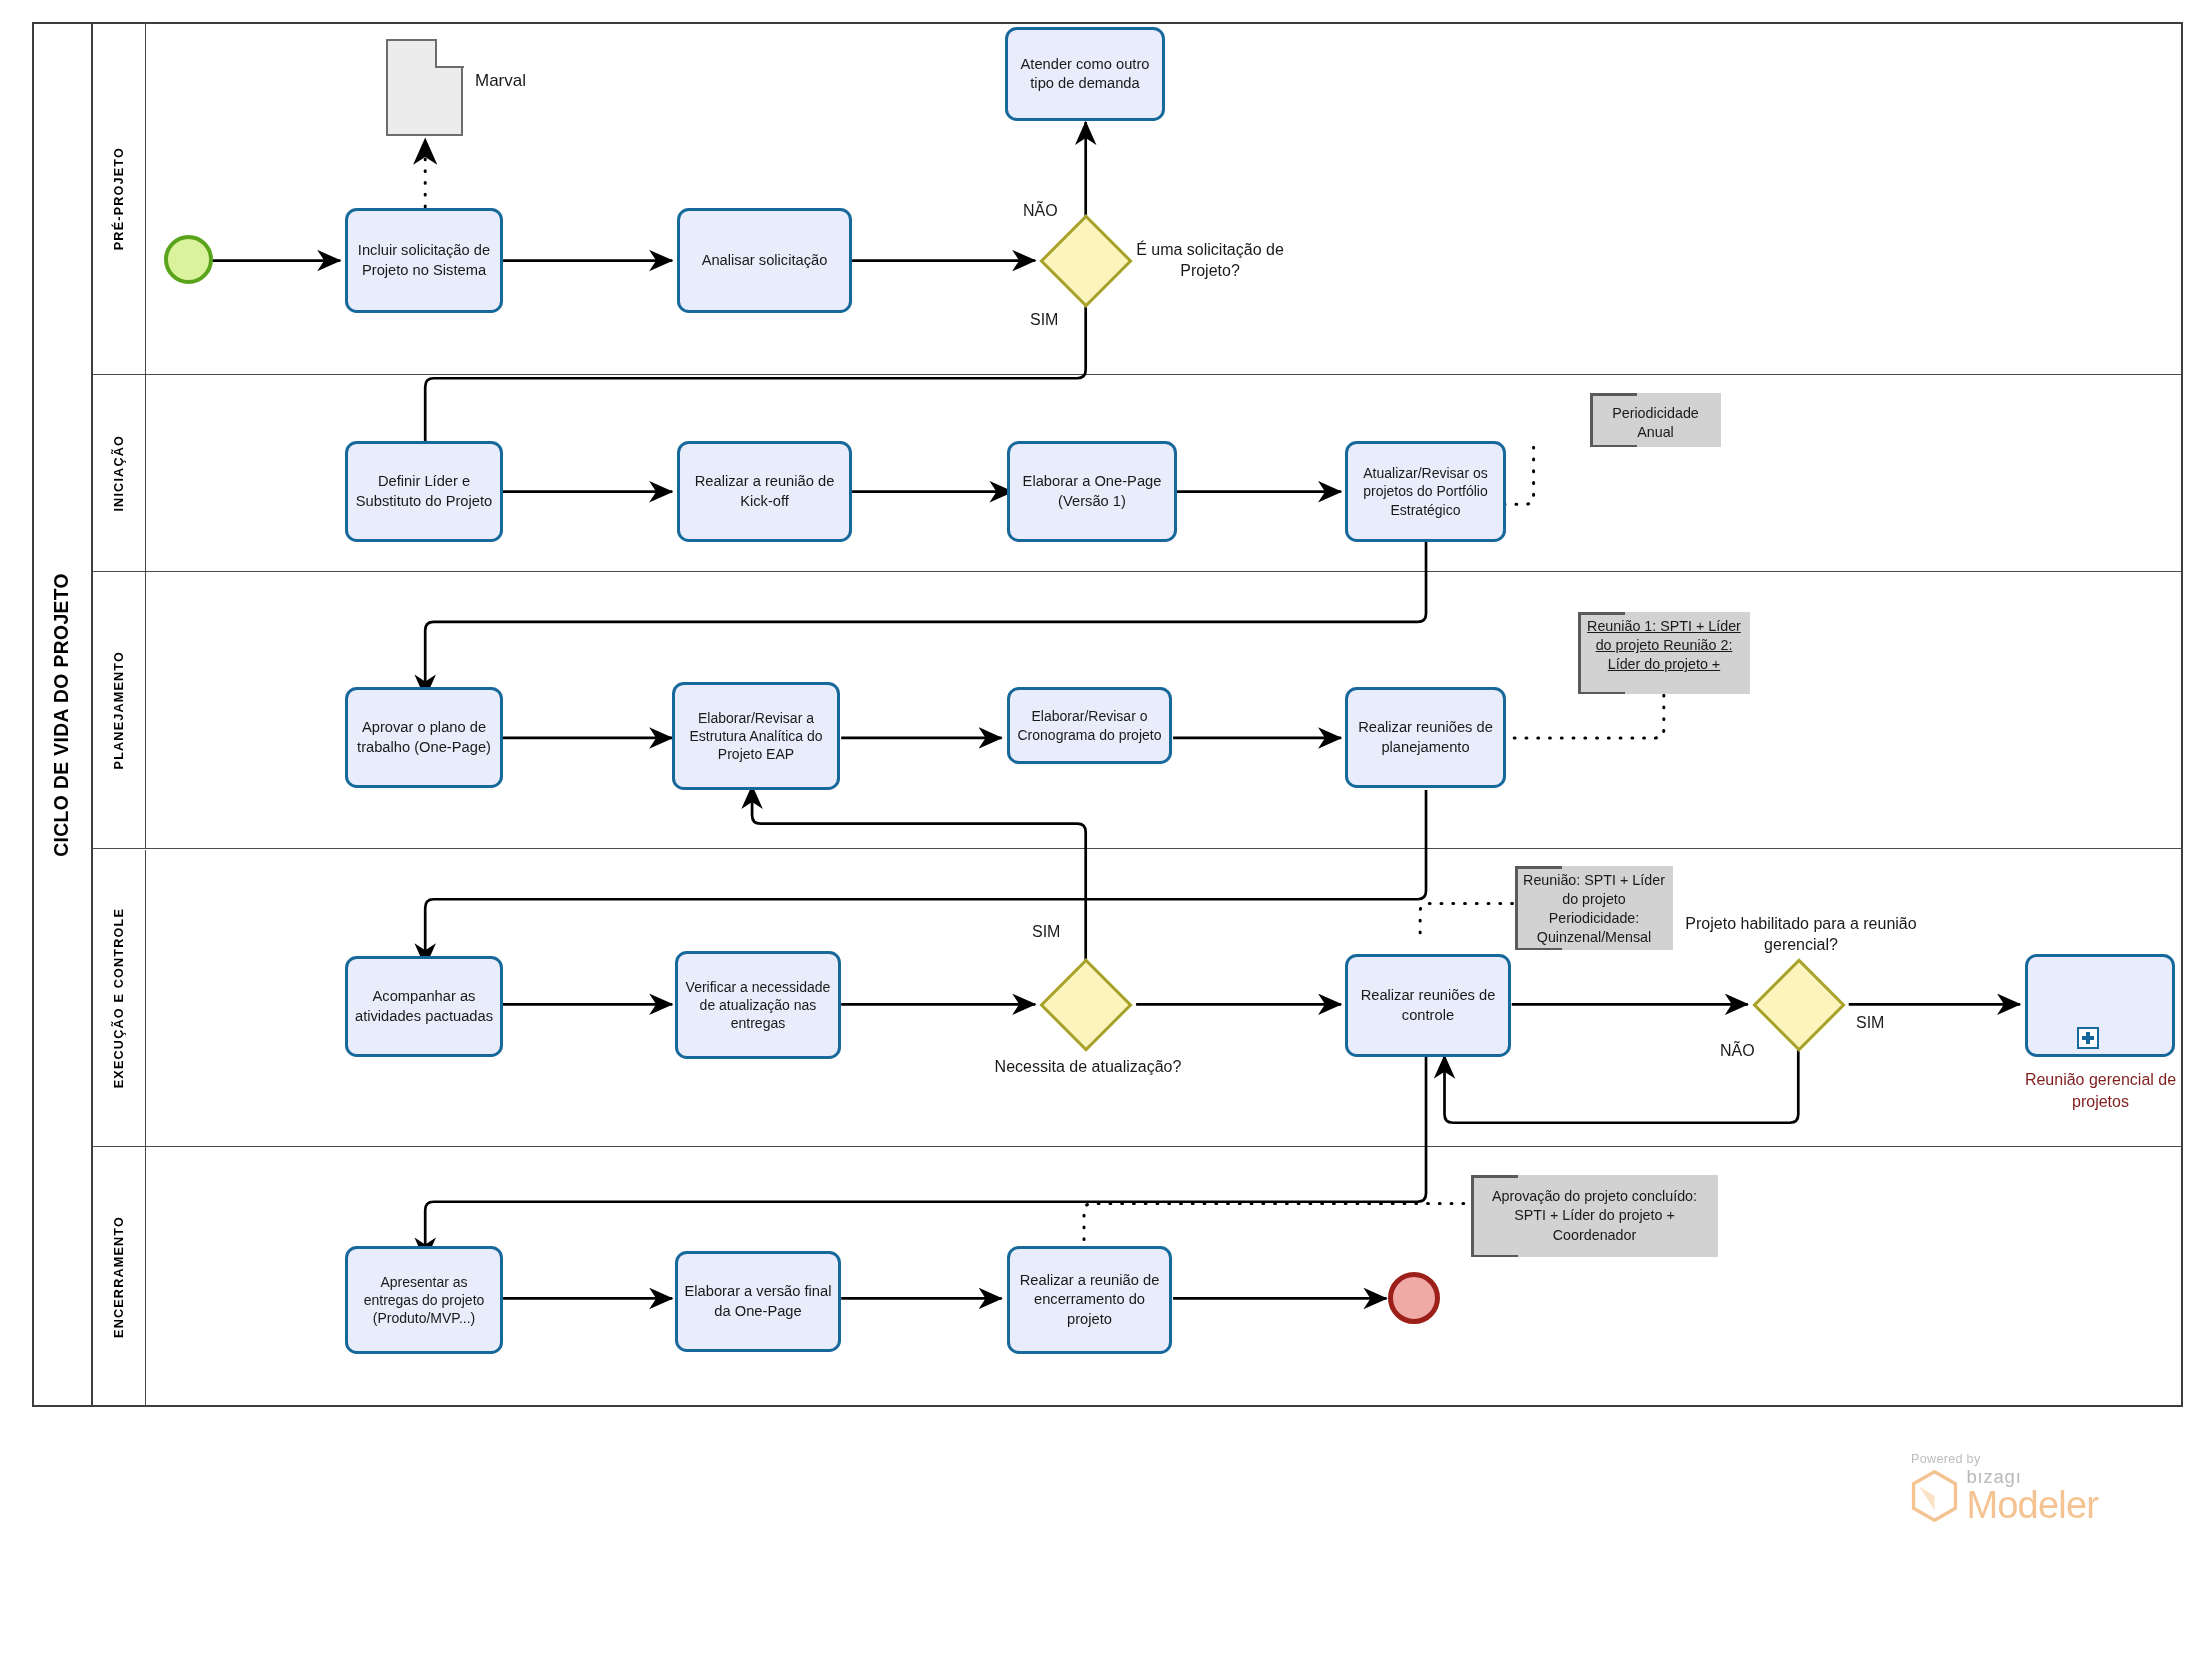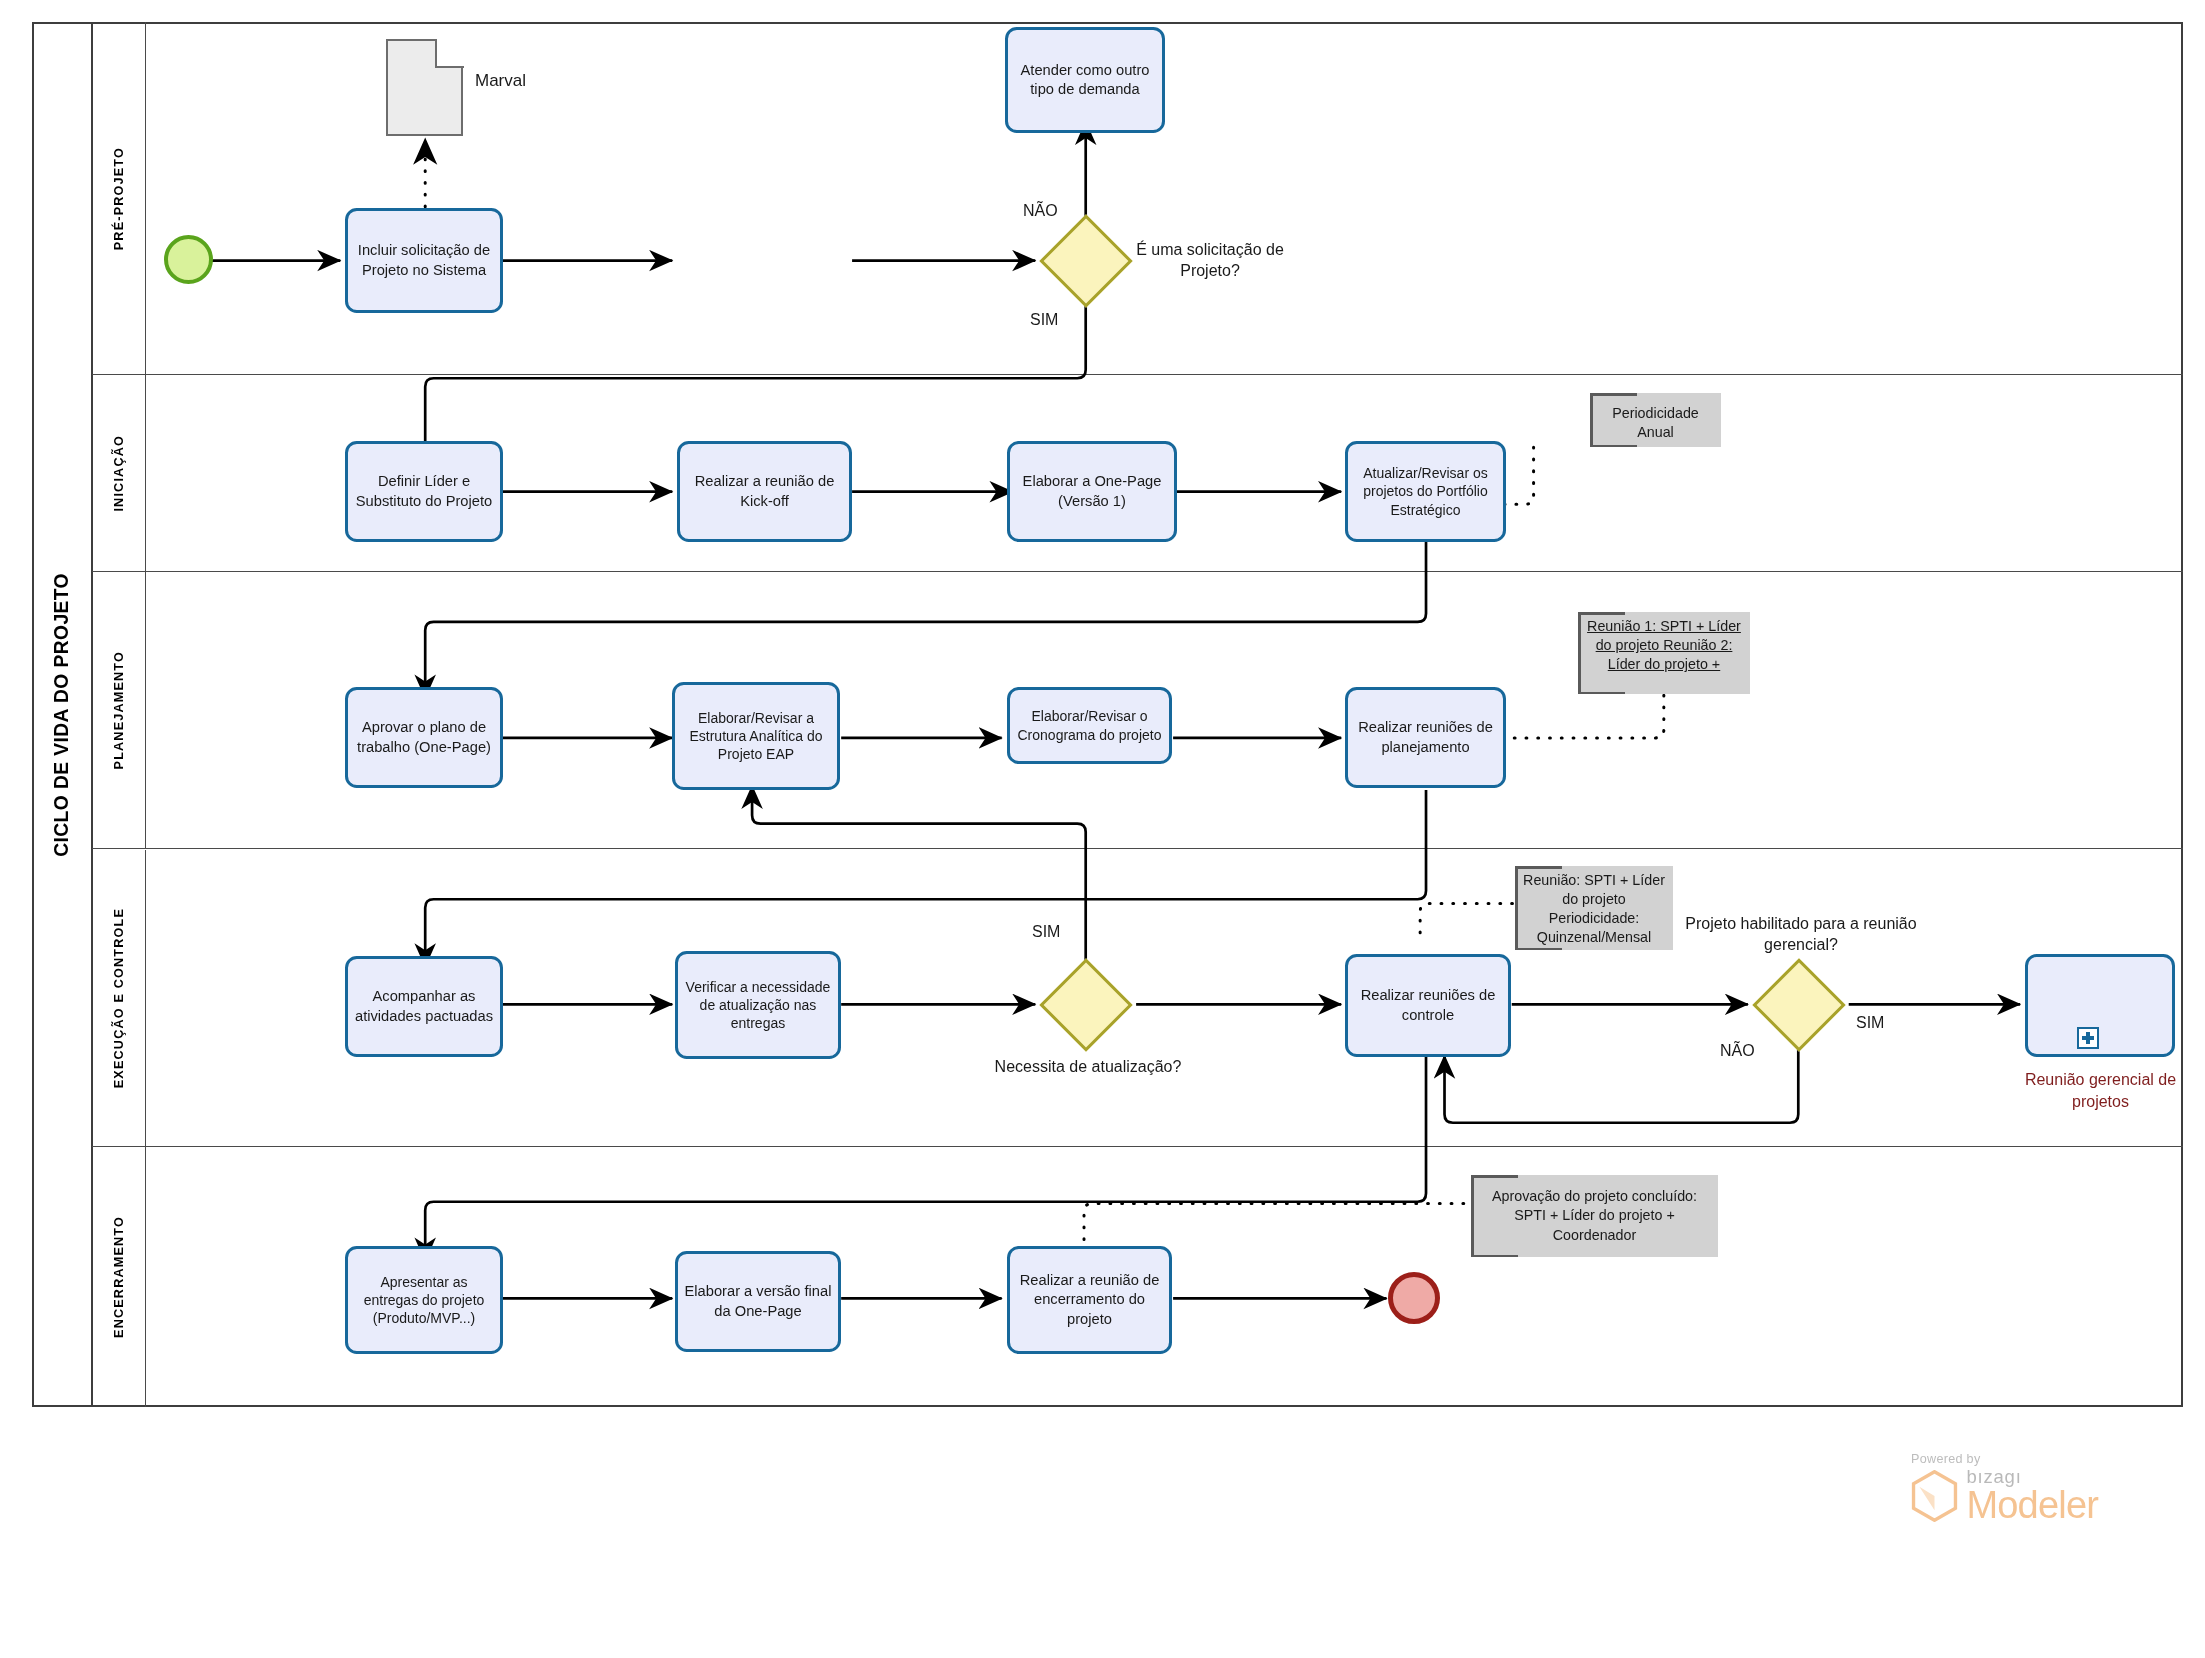--- a/index.html
+++ b/index.html
@@ -155,21 +155,22 @@
 
   <div class="evt start" style="left:164px;top:235px;width:49px;height:49px;"></div>
   <div class="evt end" style="left:1388px;top:1272px;width:52px;height:52px;"></div>
 
   <div class="doc" style="left:386px;top:39px;width:77px;height:97px;">
     <div class="fold"></div>
   </div>
   <div class="doc-label" style="left:475px;top:71px;">Marval</div>
 
   <div class="task" style="left:345px;top:208px;width:158px;height:105px;">Incluir solicitação de Projeto no Sistema</div>
-  <div class="task" style="left:1005px;top:27px;width:160px;height:106px;">Atender como outro tipo de demanda</div>
+  <div class="task" style="left:677px;top:208px;width:175px;height:105px;">Analisar solicitação</div>
+  <div class="task" style="left:1005px;top:27px;width:160px;height:94px;">Atender como outro tipo de demanda</div>
 
   <div class="gateway" style="left:1053px;top:228px;width:66px;height:66px;">
     <div class="dia"></div>
   </div>
   <div class="gwlabel" style="left:1126px;top:240px;width:168px;">É uma solicitação de Projeto?</div>
   <div class="flowlabel" style="left:1023px;top:202px;">NÃO</div>
   <div class="flowlabel" style="left:1030px;top:311px;">SIM</div>
 
   <div class="task" style="left:345px;top:441px;width:158px;height:101px;">Definir Líder e Substituto do Projeto</div>
   <div class="task" style="left:677px;top:441px;width:175px;height:101px;">Realizar a reunião de Kick-off</div>

